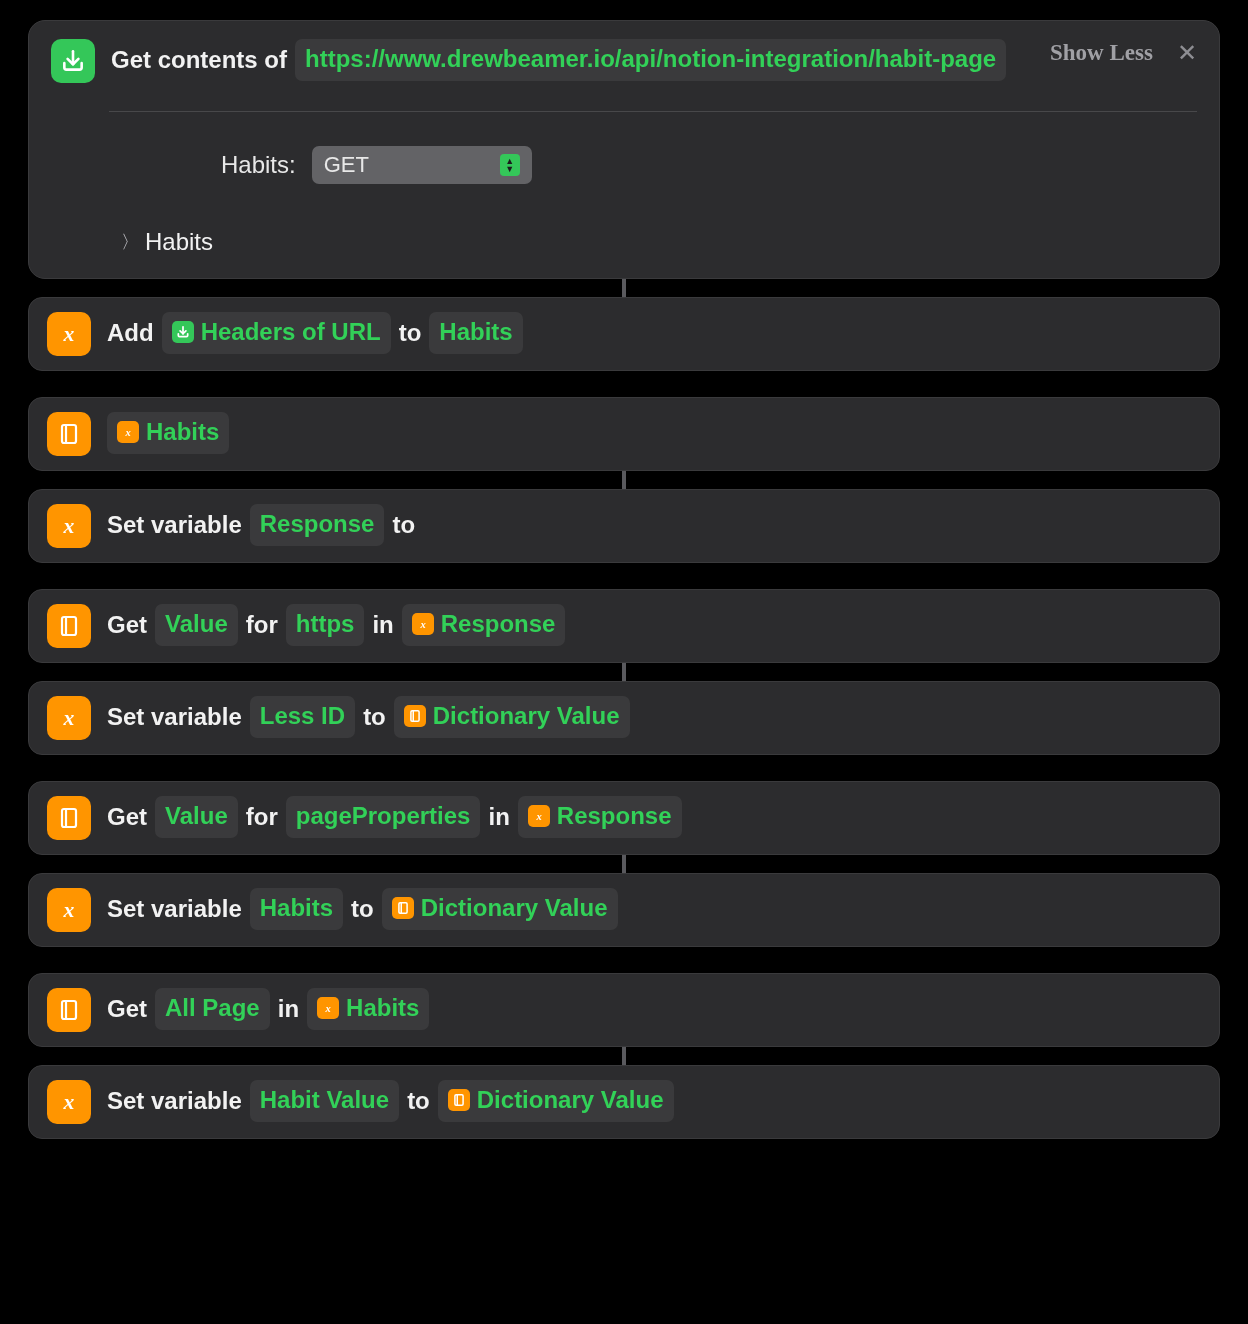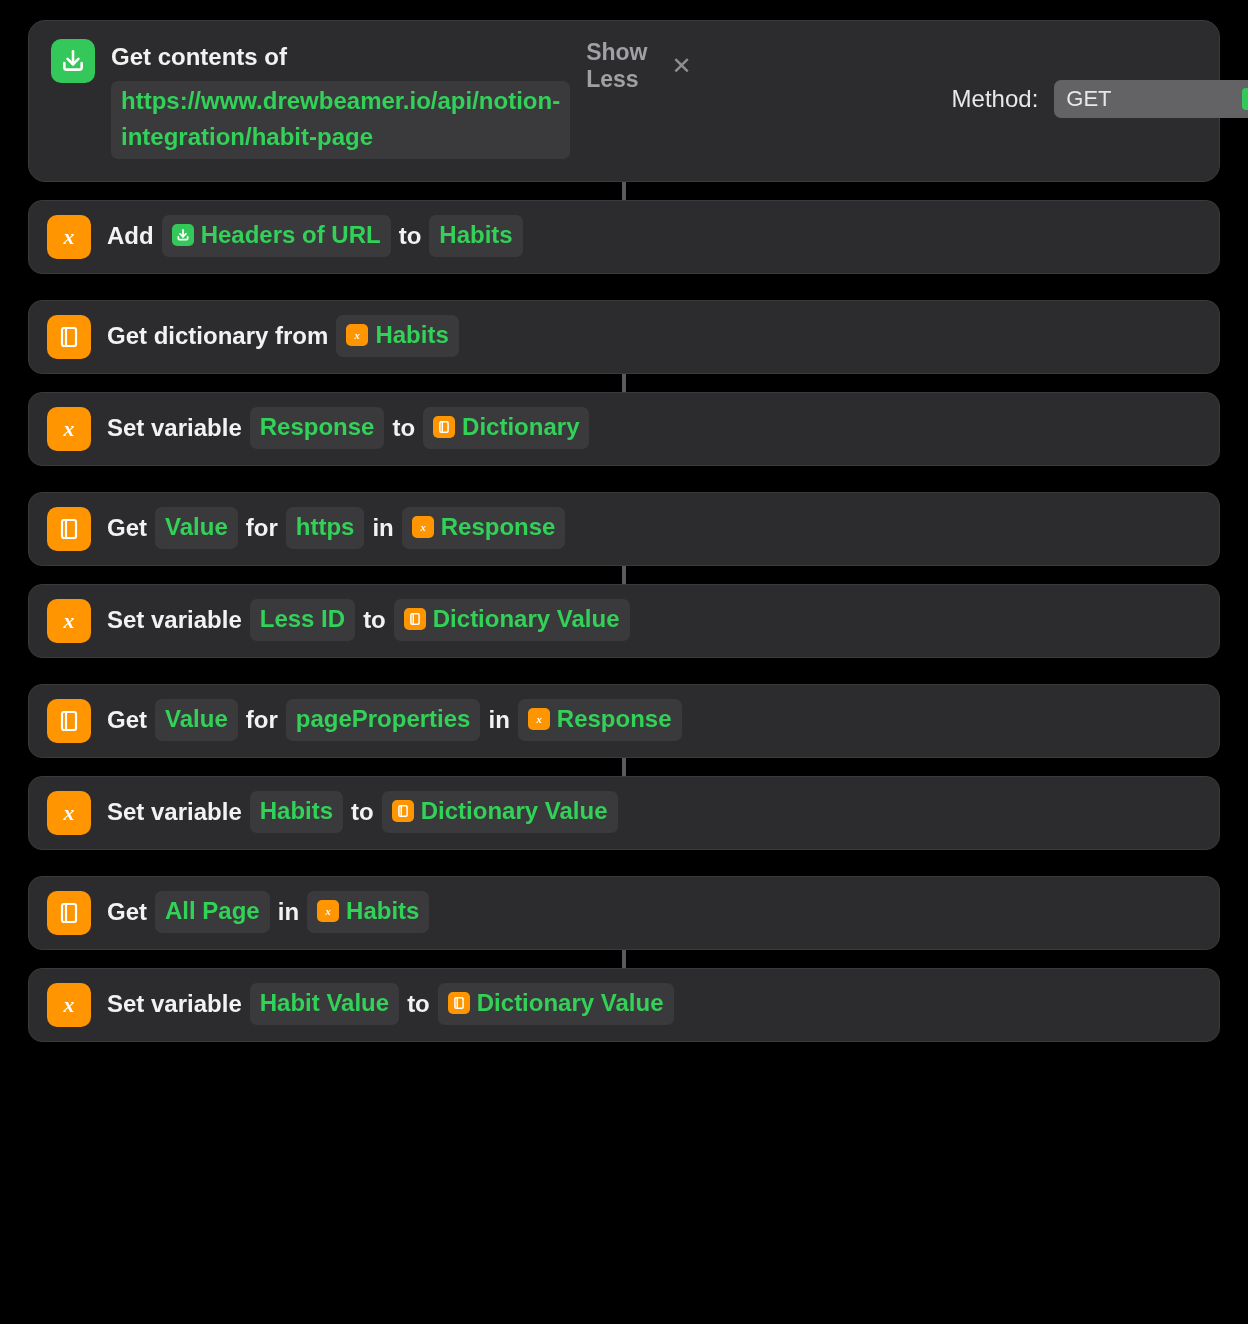--- a/index.html
+++ b/index.html
@@ -14,21 +14,21 @@
     background: #2c2c2e;
     border: 1px solid #3a3a3c;
     border-radius: 14px;
     margin-bottom: 18px;
     padding: 14px 18px;
     display: flex;
     align-items: flex-start;
     gap: 16px;
     position: relative;
   }
-  .action-card.expanded { flex-direction: row; align-items: stretch; padding: 18px 22px 22px 22px; border-radius: 17px; }
+  .action-card.expanded { flex-direction: column; align-items: stretch; padding: 18px 22px 22px 22px; border-radius: 17px; }
   .expanded-top-row { display: flex; align-items: flex-start; gap: 16px; }
   .app-icon {
     width: 44px; height: 44px;
     border-radius: 10px;
     display: flex; align-items: center; justify-content: center;
     flex-shrink: 0;
   }
   .app-icon.green { background: #34c759; }
   .app-icon.orange { background: #ff9500; }
   .action-body { flex: 1; display: flex; flex-wrap: wrap; align-items: center; gap: 6px 8px; font-size: 24px; font-weight: 600; line-height: 1.5; }
@@ -55,21 +55,21 @@
   .connector::before {
     content: "";
     position: absolute;
     left: 50%; top: 0;
     width: 4px; height: 18px;
     background: #5a5a5e;
     transform: translateX(-50%);
   }
   .group-gap { height: 8px; }
   .top-controls { margin-left: auto; display: flex; align-items: center; gap: 24px; }
-  .show-less { color: #a0a0a5; font-size: 23px; font-weight: 600; }
+  .show-less { color: #a0a0a5; font-size: 23px; font-weight: 600; font-family: Liberation Serif, serif; }
   .close-x { color: #8e8e93; font-size: 24px; font-weight: 300; }
   .divider { height: 1px; background: #48484a; margin: 12px 0 18px 58px; }
   .method-row { display: flex; align-items: center; gap: 16px; margin-left: 170px; }
   .method-label { color: #e8e8e8; font-size: 24px; font-weight: 500; }
   .method-select {
     background: #636366;
     border: none;
     border-radius: 7px;
     padding: 6px 12px;
     width: 220px;
@@ -105,21 +105,21 @@
           <span>https://www.drewbeamer.io/api/notion-integration/habit-page</span>
         </span>
     </div>
     <div class="top-controls">
       <span class="show-less">Show Less</span>
       <span class="close-x">✕</span>
     </div>
   </div>
   <div class="divider"></div>
   <div class="method-row">
-    <span class="method-label">Method:</span>
+    <span class="method-label">Habits:</span>
     <div class="method-select">
       <span>GET</span>
       <span class="select-chevrons">
           <span>▲</span>
           <span>▼</span>
         </span>
     </div>
   </div>
   <div class="headers-row">
     <span class="chev-right">〉</span>
@@ -157,21 +157,20 @@
 <div class="group-gap"></div>
 
 <div class="action-card">
   <div class="app-icon orange">
     <svg width="24" height="24" viewBox="0 0 24 24" fill="none" stroke="#ffffff" stroke-width="2.2">
         <rect x="5" y="3" width="14" height="18" rx="2"></rect>
         <path d="M9 3v18"></path>
       </svg>
   </div>
   <div class="action-body">
-    <span class="plain">Get dictionary from</span>
     <span class="token">
       <span class="mini-icon orange">
         <svg width="14" height="14" viewBox="0 0 24 24">
             <text x="12" y="18" text-anchor="middle" font-family="Georgia, serif" font-style="italic" font-weight="bold" font-size="18" fill="#ffffff">x</text>
           </svg>
       </span>
       <span>Habits</span>
     </span>
   </div>
 </div>
@@ -181,51 +180,98 @@
 <div class="action-card">
   <div class="app-icon orange">
     <svg width="26" height="26" viewBox="0 0 24 24">
         <text x="12" y="18" text-anchor="middle" font-family="Georgia, serif" font-style="italic" font-weight="bold" font-size="20" fill="#ffffff">x</text>
       </svg>
   </div>
   <div class="action-body">
     <span class="plain">Set variable</span>
     <span class="token">
         <span>Response</span>
+      </span>
+    <span class="plain">to</span>
+  </div>
+</div>
+
+<div class="group-gap"></div>
+
+<div class="action-card">
+  <div class="app-icon orange">
+    <svg width="24" height="24" viewBox="0 0 24 24" fill="none" stroke="#ffffff" stroke-width="2.2">
+        <rect x="5" y="3" width="14" height="18" rx="2"></rect>
+        <path d="M9 3v18"></path>
+      </svg>
+  </div>
+  <div class="action-body">
+    <span class="plain">Get</span>
+    <span class="token">
+        <span>Value</span>
+      </span>
+    <span class="plain">for</span>
+    <span class="token">
+        <span>https</span>
+      </span>
+    <span class="plain">in</span>
+    <span class="token">
+      <span class="mini-icon orange">
+        <svg width="14" height="14" viewBox="0 0 24 24">
+            <text x="12" y="18" text-anchor="middle" font-family="Georgia, serif" font-style="italic" font-weight="bold" font-size="18" fill="#ffffff">x</text>
+          </svg>
+      </span>
+      <span>Response</span>
+    </span>
+  </div>
+</div>
+
+<div class="connector"></div>
+
+<div class="action-card">
+  <div class="app-icon orange">
+    <svg width="26" height="26" viewBox="0 0 24 24">
+        <text x="12" y="18" text-anchor="middle" font-family="Georgia, serif" font-style="italic" font-weight="bold" font-size="20" fill="#ffffff">x</text>
+      </svg>
+  </div>
+  <div class="action-body">
+    <span class="plain">Set variable</span>
+    <span class="token">
+        <span>Less ID</span>
       </span>
     <span class="plain">to</span>
     <span class="token">
       <span class="mini-icon orange">
         <svg width="14" height="14" viewBox="0 0 24 24" fill="none" stroke="#ffffff" stroke-width="2.6">
             <rect x="5" y="3" width="14" height="18" rx="2"></rect>
             <path d="M9 3v18"></path>
           </svg>
       </span>
-      <span>Dictionary</span>
+      <span>Dictionary Value</span>
     </span>
   </div>
 </div>
 
 <div class="group-gap"></div>
 
 <div class="action-card">
   <div class="app-icon orange">
     <svg width="24" height="24" viewBox="0 0 24 24" fill="none" stroke="#ffffff" stroke-width="2.2">
         <rect x="5" y="3" width="14" height="18" rx="2"></rect>
         <path d="M9 3v18"></path>
       </svg>
   </div>
   <div class="action-body">
     <span class="plain">Get</span>
     <span class="token">
         <span>Value</span>
       </span>
     <span class="plain">for</span>
     <span class="token">
-        <span>https</span>
+        <span>pageProperties</span>
       </span>
     <span class="plain">in</span>
     <span class="token">
       <span class="mini-icon orange">
         <svg width="14" height="14" viewBox="0 0 24 24">
             <text x="12" y="18" text-anchor="middle" font-family="Georgia, serif" font-style="italic" font-weight="bold" font-size="18" fill="#ffffff">x</text>
           </svg>
       </span>
       <span>Response</span>
     </span>
@@ -236,21 +282,21 @@
 
 <div class="action-card">
   <div class="app-icon orange">
     <svg width="26" height="26" viewBox="0 0 24 24">
         <text x="12" y="18" text-anchor="middle" font-family="Georgia, serif" font-style="italic" font-weight="bold" font-size="20" fill="#ffffff">x</text>
       </svg>
   </div>
   <div class="action-body">
     <span class="plain">Set variable</span>
     <span class="token">
-        <span>Less ID</span>
+        <span>Habits</span>
       </span>
     <span class="plain">to</span>
     <span class="token">
       <span class="mini-icon orange">
         <svg width="14" height="14" viewBox="0 0 24 24" fill="none" stroke="#ffffff" stroke-width="2.6">
             <rect x="5" y="3" width="14" height="18" rx="2"></rect>
             <path d="M9 3v18"></path>
           </svg>
       </span>
       <span>Dictionary Value</span>
@@ -263,107 +309,51 @@
 <div class="action-card">
   <div class="app-icon orange">
     <svg width="24" height="24" viewBox="0 0 24 24" fill="none" stroke="#ffffff" stroke-width="2.2">
         <rect x="5" y="3" width="14" height="18" rx="2"></rect>
         <path d="M9 3v18"></path>
       </svg>
   </div>
   <div class="action-body">
     <span class="plain">Get</span>
     <span class="token">
-        <span>Value</span>
-      </span>
-    <span class="plain">for</span>
-    <span class="token">
-        <span>pageProperties</span>
+        <span>All Page</span>
       </span>
     <span class="plain">in</span>
     <span class="token">
       <span class="mini-icon orange">
         <svg width="14" height="14" viewBox="0 0 24 24">
             <text x="12" y="18" text-anchor="middle" font-family="Georgia, serif" font-style="italic" font-weight="bold" font-size="18" fill="#ffffff">x</text>
           </svg>
       </span>
-      <span>Response</span>
+      <span>Habits</span>
     </span>
   </div>
 </div>
 
 <div class="connector"></div>
 
 <div class="action-card">
   <div class="app-icon orange">
     <svg width="26" height="26" viewBox="0 0 24 24">
         <text x="12" y="18" text-anchor="middle" font-family="Georgia, serif" font-style="italic" font-weight="bold" font-size="20" fill="#ffffff">x</text>
       </svg>
   </div>
   <div class="action-body">
     <span class="plain">Set variable</span>
     <span class="token">
-        <span>Habits</span>
+        <span>Habit Value</span>
       </span>
     <span class="plain">to</span>
     <span class="token">
       <span class="mini-icon orange">
         <svg width="14" height="14" viewBox="0 0 24 24" fill="none" stroke="#ffffff" stroke-width="2.6">
             <rect x="5" y="3" width="14" height="18" rx="2"></rect>
             <path d="M9 3v18"></path>
           </svg>
       </span>
       <span>Dictionary Value</span>
     </span>
   </div>
 </div>
 
-<div class="group-gap"></div>
-
-<div class="action-card">
-  <div class="app-icon orange">
-    <svg width="24" height="24" viewBox="0 0 24 24" fill="none" stroke="#ffffff" stroke-width="2.2">
-        <rect x="5" y="3" width="14" height="18" rx="2"></rect>
-        <path d="M9 3v18"></path>
-      </svg>
-  </div>
-  <div class="action-body">
-    <span class="plain">Get</span>
-    <span class="token">
-        <span>All Page</span>
-      </span>
-    <span class="plain">in</span>
-    <span class="token">
-      <span class="mini-icon orange">
-        <svg width="14" height="14" viewBox="0 0 24 24">
-            <text x="12" y="18" text-anchor="middle" font-family="Georgia, serif" font-style="italic" font-weight="bold" font-size="18" fill="#ffffff">x</text>
-          </svg>
-      </span>
-      <span>Habits</span>
-    </span>
-  </div>
-</div>
-
-<div class="connector"></div>
-
-<div class="action-card">
-  <div class="app-icon orange">
-    <svg width="26" height="26" viewBox="0 0 24 24">
-        <text x="12" y="18" text-anchor="middle" font-family="Georgia, serif" font-style="italic" font-weight="bold" font-size="20" fill="#ffffff">x</text>
-      </svg>
-  </div>
-  <div class="action-body">
-    <span class="plain">Set variable</span>
-    <span class="token">
-        <span>Habit Value</span>
-      </span>
-    <span class="plain">to</span>
-    <span class="token">
-      <span class="mini-icon orange">
-        <svg width="14" height="14" viewBox="0 0 24 24" fill="none" stroke="#ffffff" stroke-width="2.6">
-            <rect x="5" y="3" width="14" height="18" rx="2"></rect>
-            <path d="M9 3v18"></path>
-          </svg>
-      </span>
-      <span>Dictionary Value</span>
-    </span>
-  </div>
-</div>
-
 </body></html>

